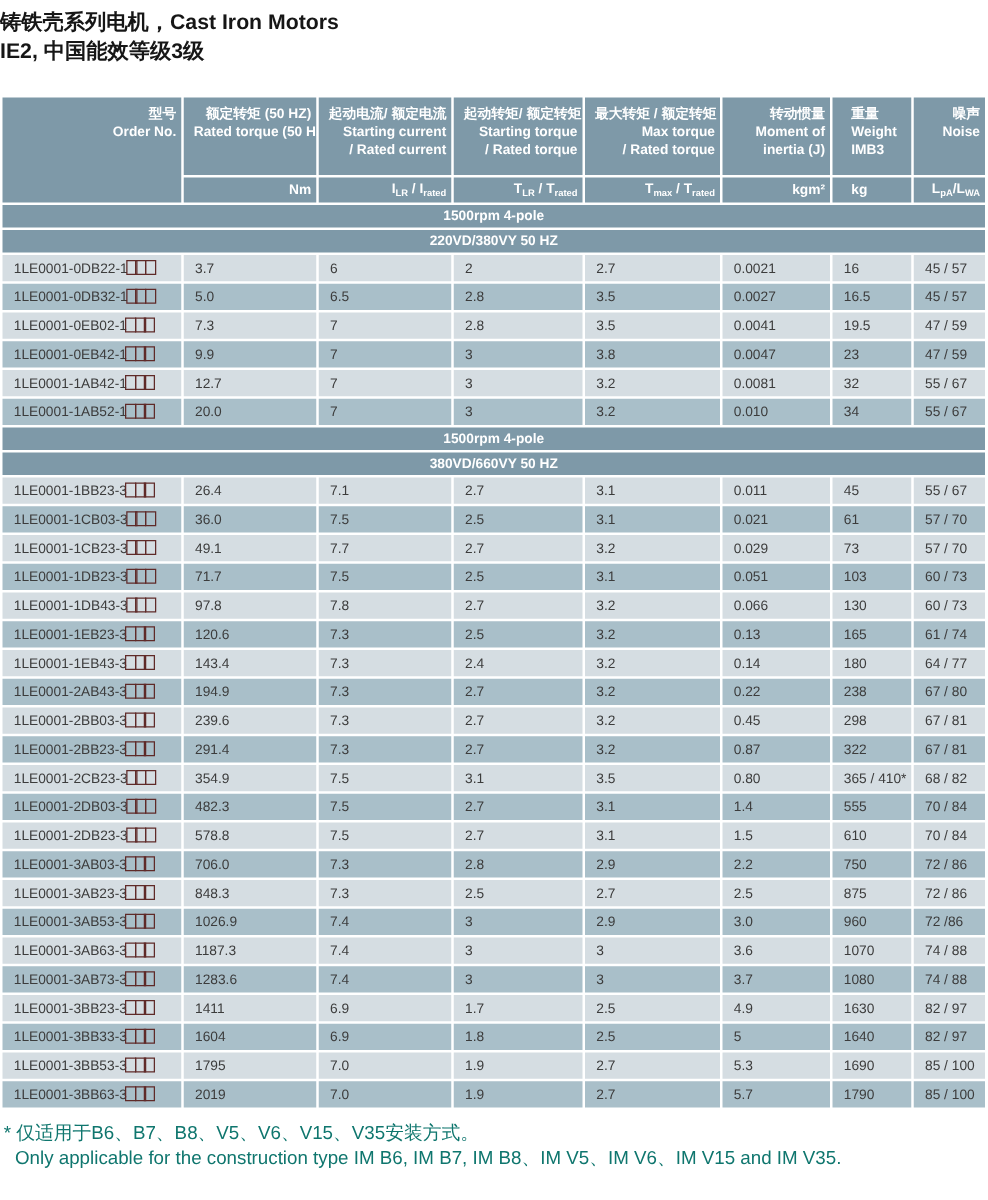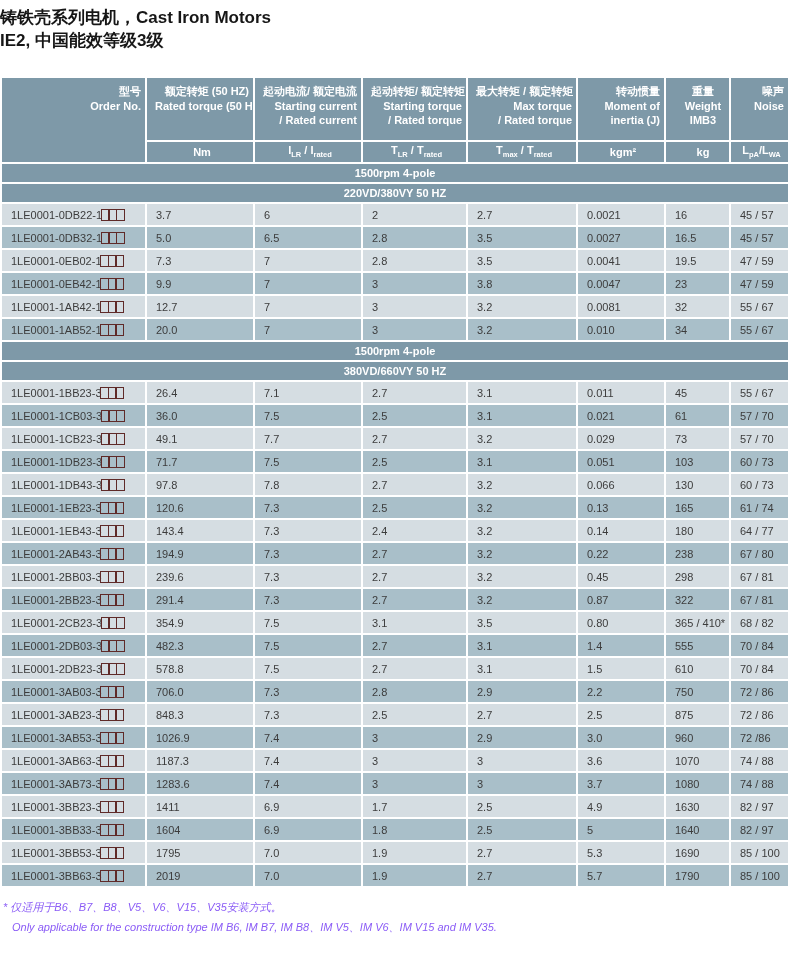--- a/index.html
+++ b/index.html
@@ -41,26 +41,26 @@
     padding: 6px 4px 4px 8px;
     height: 62px;
     line-height: 14px;
   }
   th.th-main .zh { margin-bottom: 1px; }
   th.th-unit {
     background: #7e99a8;
     color: #ffffff;
     font-size: 11px;
     font-weight: bold;
-    text-align: center;
+    text-align: right;
     padding: 0 4px 0 8px;
     height: 20px;
   }
   th sub { font-size: 7.5px; }
-  th.col-6 { text-align: center; padding-left: 15px; }
+  th.col-6 { text-align: left; padding-left: 15px; }
 
   td.section-row {
     background: #7e99a8;
     color: #ffffff;
     font-size: 11px;
     font-weight: bold;
     text-align: center;
     height: 18px;
     padding: 0;
   }
@@ -78,24 +78,23 @@
     border: 1.5px solid #5f2a28;
     margin-left: -1.5px;
     vertical-align: -2px;
   }
   td .obox:first-of-type { margin-left: 2px; }
 
   
   .footnote {
     margin-top: 9px;
     margin-left: 3px;
-    font-size: 11px;
-    color: #8b5cf6;
+    font-size: 15px;
+    color: #0f766e;
     line-height: 20px;
-    font-style: italic;
   }
   .footnote .en-line { margin-left: 9px; }
 </style>
 </head>
 <body>
 
 <div class="page">
 
   <div class="title">
     <div>铸铁壳系列电机，Cast Iron Motors</div>

